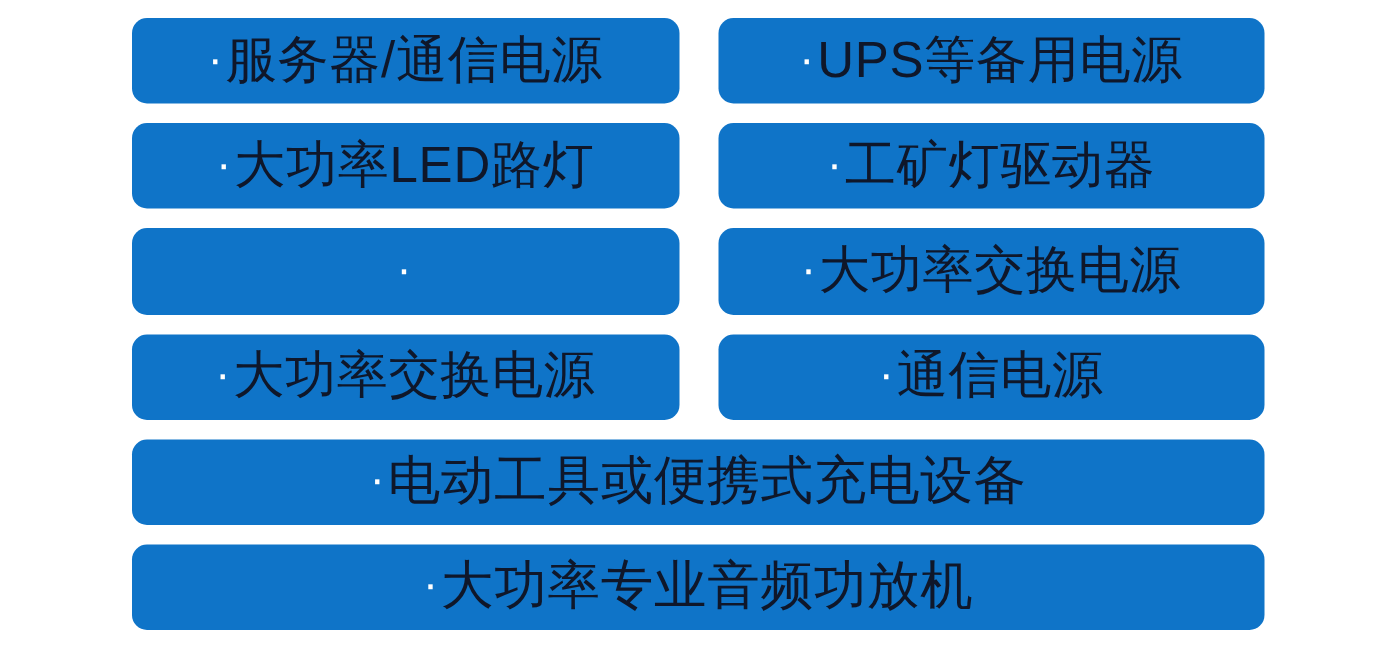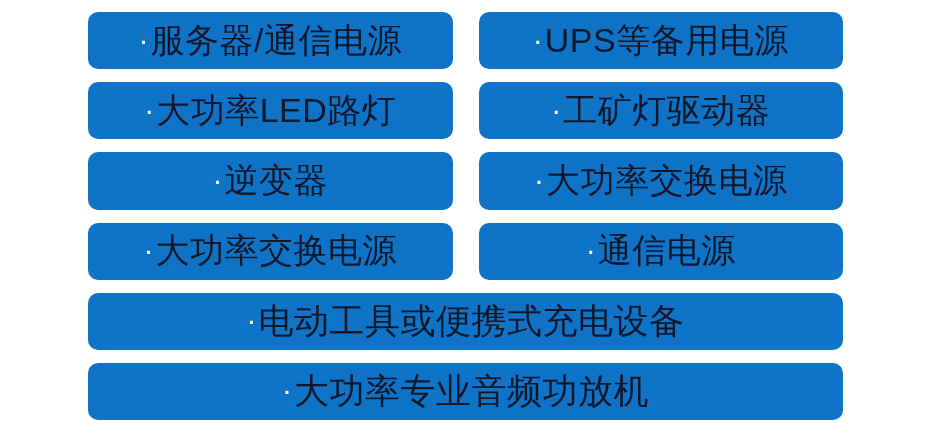--- a/index.html
+++ b/index.html
@@ -76,20 +76,21 @@
   .tag-label {
     font-size: 34px;
     line-height: 1.05;
     letter-spacing: 0.5px;
     color: #0f172a;
     font-weight: 400;
   }
 
   .tag-row.wide .tag-label {
     font-size: 35px;
+    font-family: Liberation Serif, serif;
   }
 </style>
 </head>
 <body>
 
 <div id="app">
   <div class="tag-grid">
 
     <div class="tag-row">
       <div class="tag-pill">
@@ -118,21 +119,20 @@
           <span class="bullet-icon">·</span>
           <span class="tag-label">工矿灯驱动器</span>
         </span>
       </div>
     </div>
 
     <div class="tag-row">
       <div class="tag-pill">
         <span class="pill-inner">
           <span class="bullet-icon">·</span>
-          <span class="tag-label">逆变器</span>
         </span>
       </div>
       <div class="tag-pill">
         <span class="pill-inner">
           <span class="bullet-icon">·</span>
           <span class="tag-label">大功率交换电源</span>
         </span>
       </div>
     </div>
 

